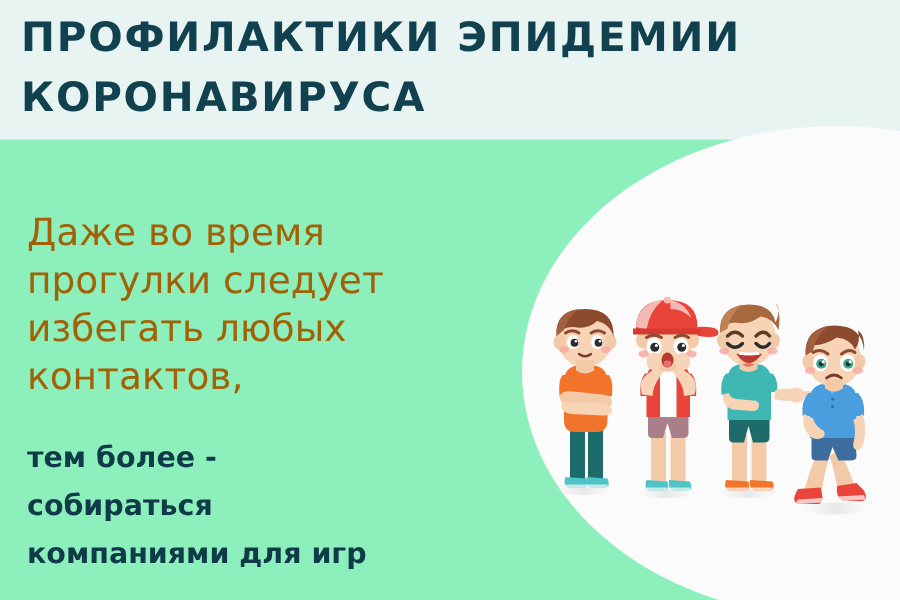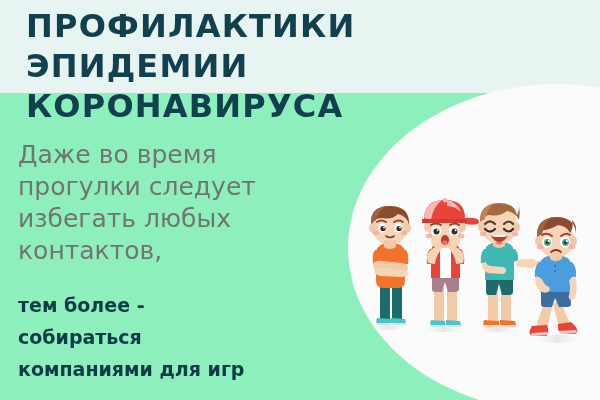--- a/index.html
+++ b/index.html
@@ -35,39 +35,39 @@
     top: 84px;
     width: 420px;
     height: 328px;
     background: #fafbfa;
     border-radius: 50%;
   }
 
   
   .header-text {
     position: absolute;
-    left: 26px;
+    left: 14px;
     top: 6px;
     width: 560px;
     color: #11404e;
     font-family: "DejaVu Sans", sans-serif;
     font-weight: bold;
-    font-size: 32px;
+    font-size: 27px;
     line-height: 40px;
     letter-spacing: 1.2px;
     white-space: pre-line;
   }
 
   
   .body-text {
     position: absolute;
     left: 18px;
     top: 139px;
     width: 330px;
-    color: #737373;
+    color: #a16207;
     font-family: "DejaVu Sans", sans-serif;
     font-size: 25px;
     line-height: 32px;
     letter-spacing: 0px;
     white-space: pre-line;
   }
   .body-text-2 {
     position: absolute;
     left: 18px;
     top: 289px;

